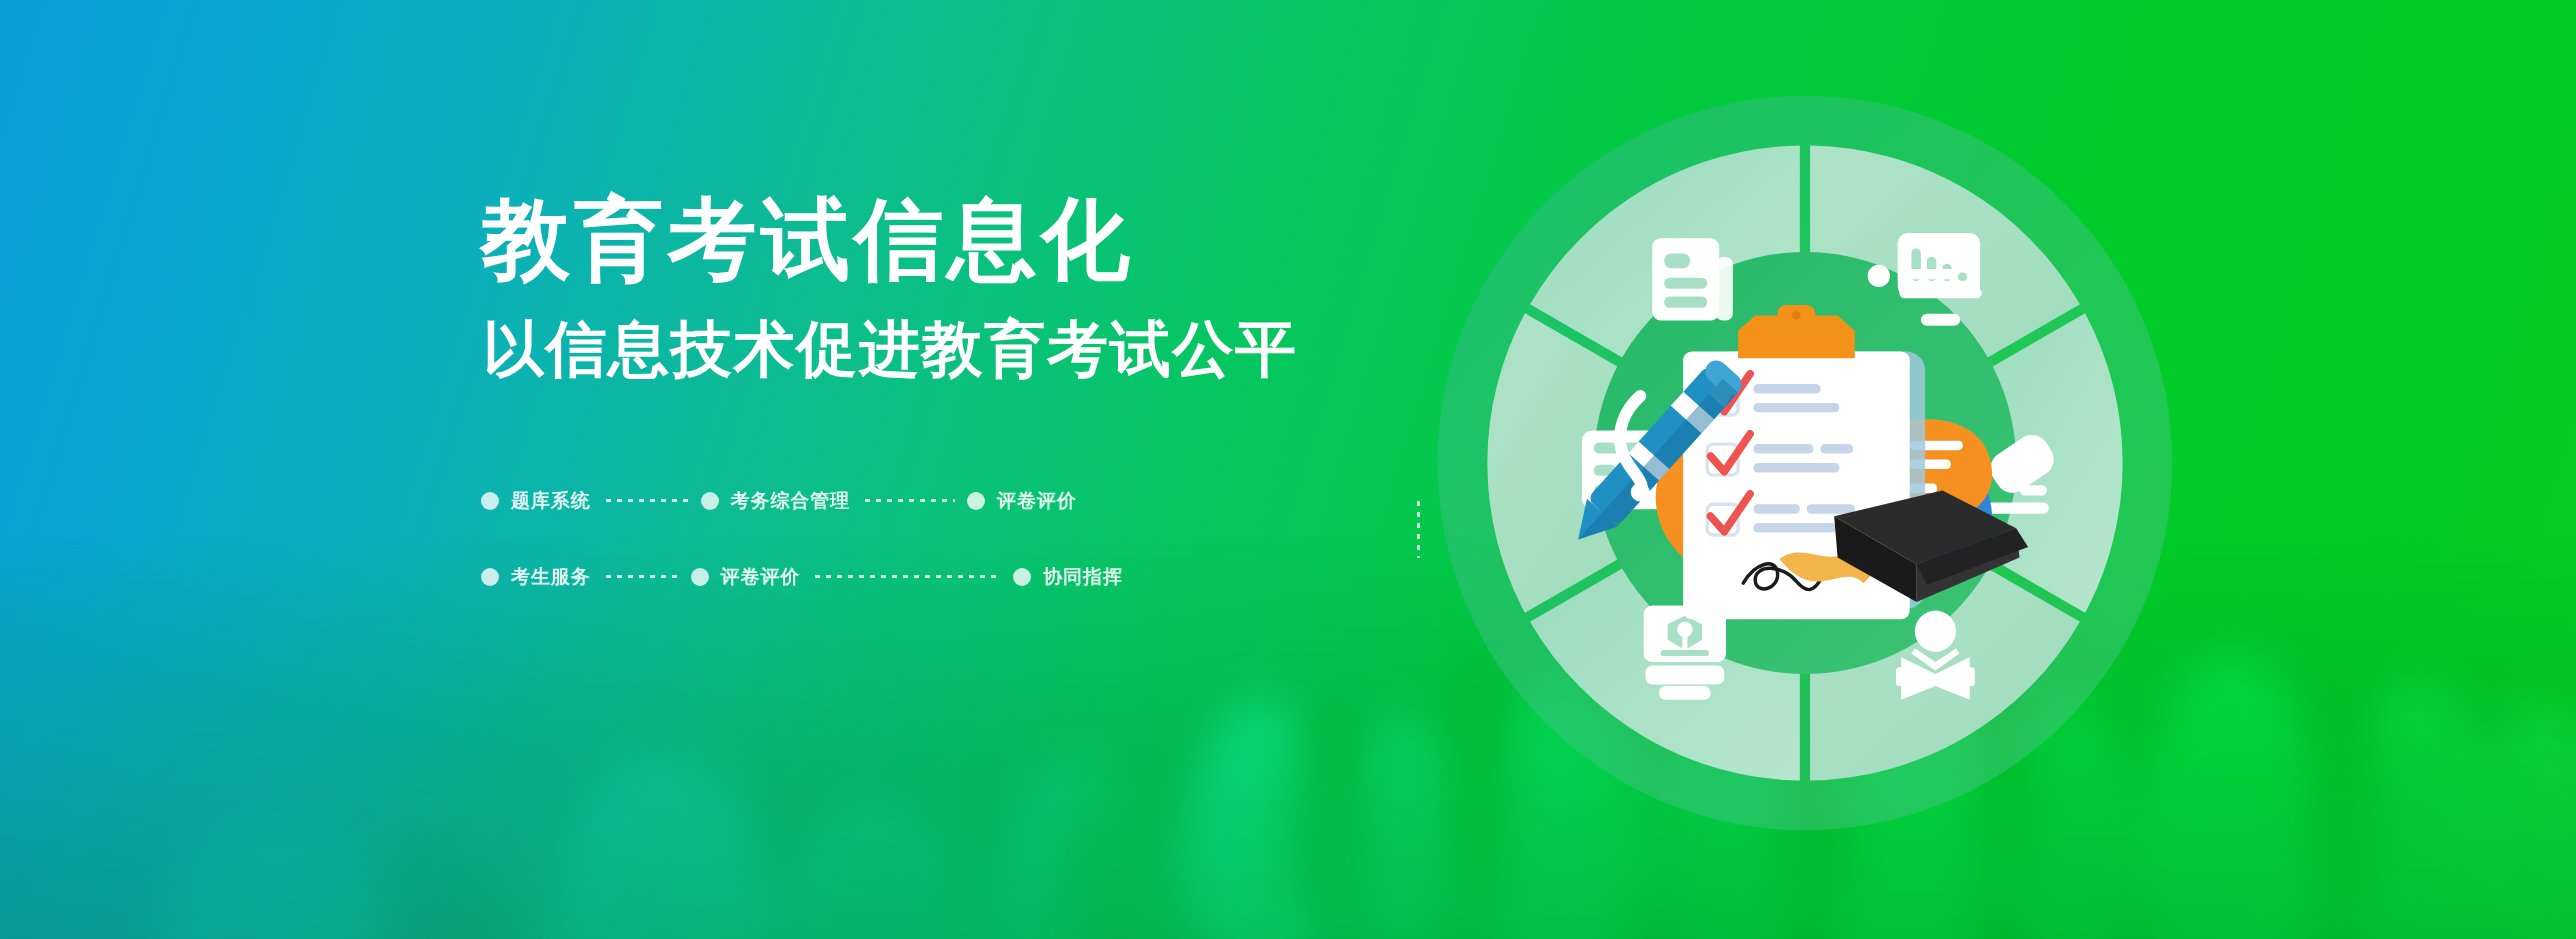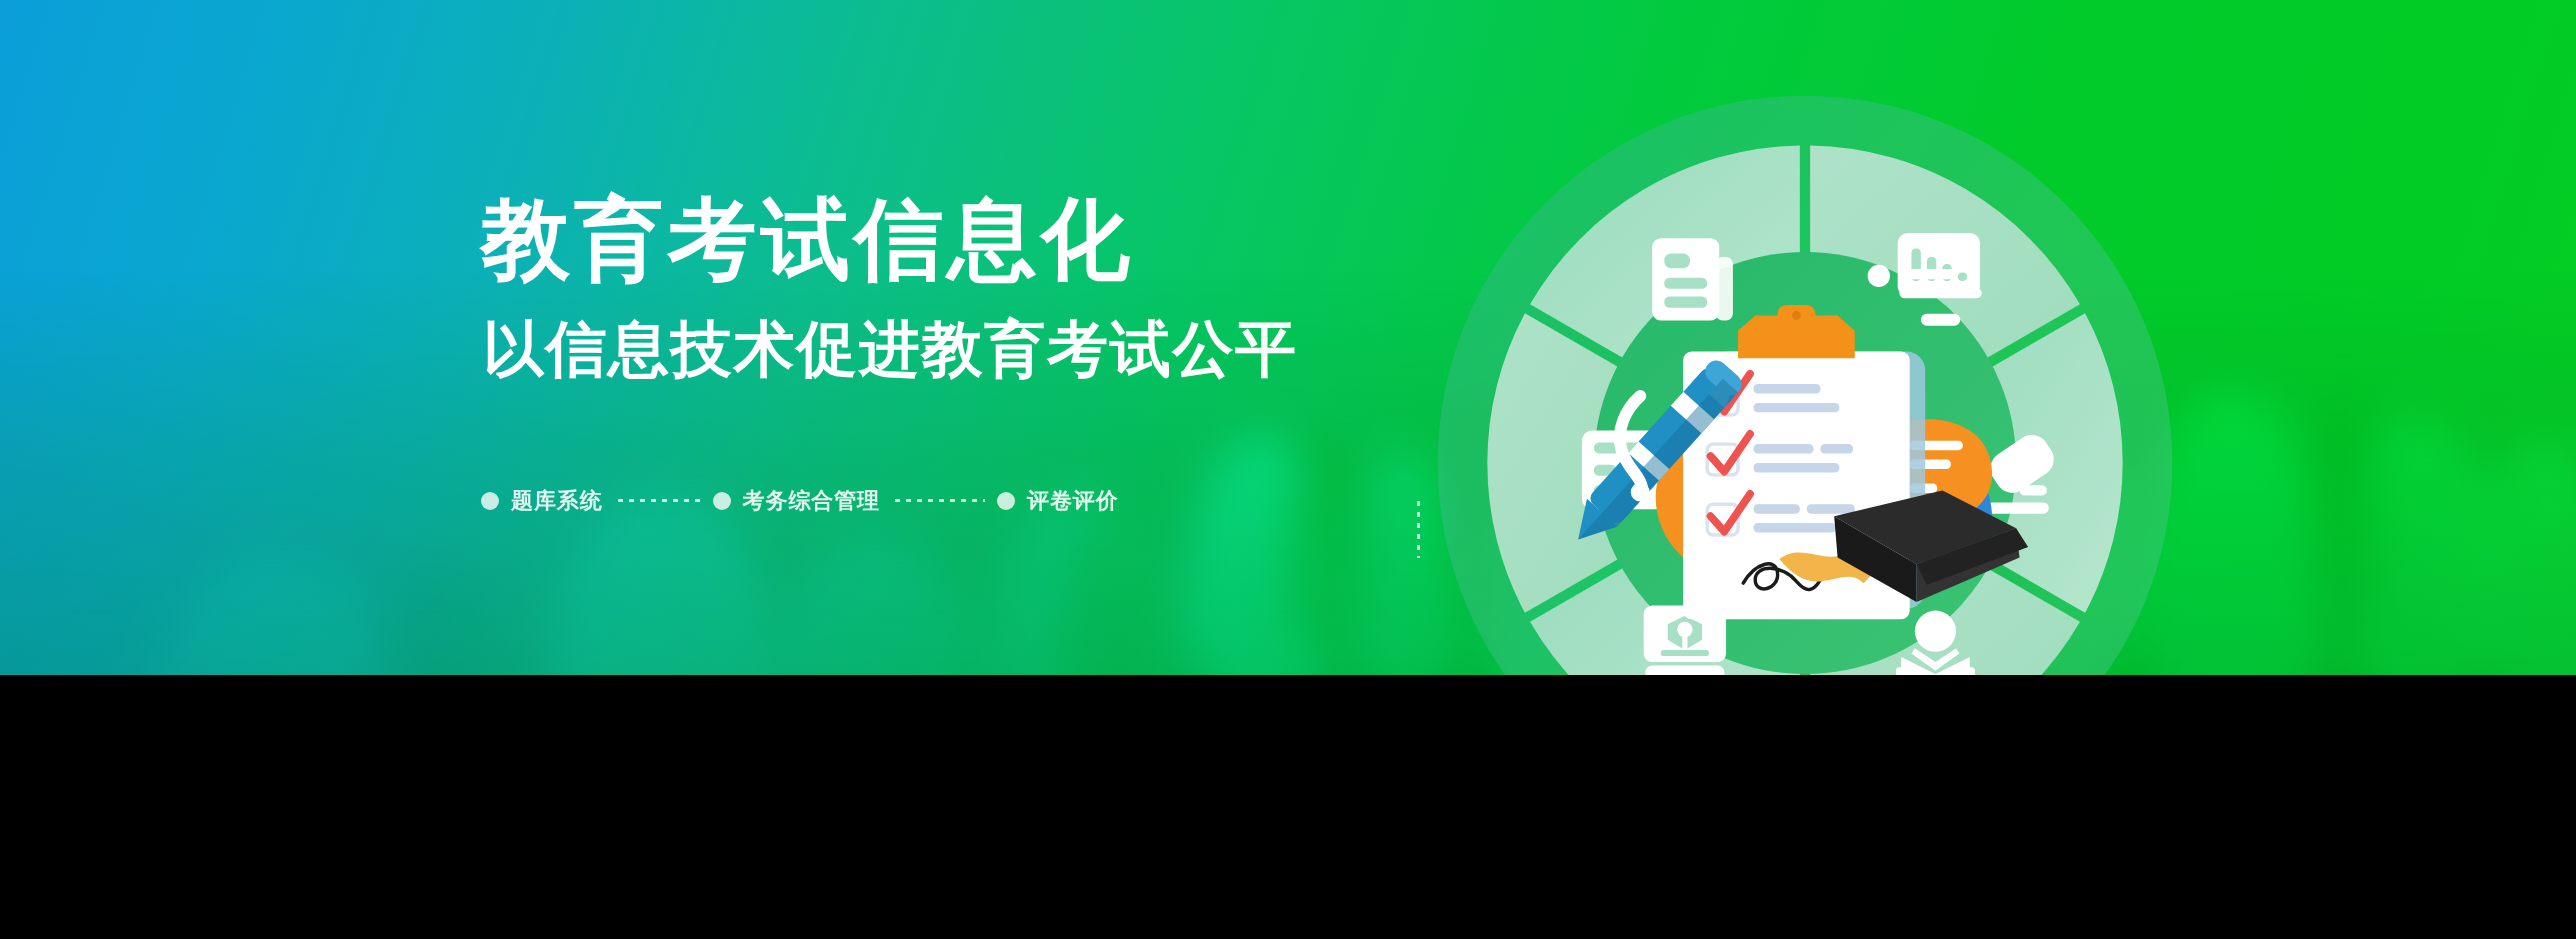--- a/index.html
+++ b/index.html
@@ -3,21 +3,21 @@
 <meta charset="utf-8">
 <style>
   html, body {
     margin: 0;
     padding: 0;
     background: #000;
   }
   #banner {
     position: relative;
     width: 2576px;
-    height: 675px;
+    height: 939px;
     overflow: hidden;
     font-family: "Liberation Sans", "DejaVu Sans", sans-serif;
     
     background:
       linear-gradient(107deg,
         #0b9ed9 0%,
         #0aa7cf 10%,
         #0bb0b8 20%,
         #0cbd8e 32%,
         #06c663 46%,
@@ -105,21 +105,21 @@
     align-items: center;
   }
   .dot {
     width: 18px;
     height: 18px;
     border-radius: 50%;
     background: rgba(255,255,255,.78);
     flex: none;
   }
   .flabel {
-    font-size: 22px;
+    font-size: 19px;
     font-weight: 700;
     color: rgba(255,255,255,.88);
     margin-left: 12px;
     letter-spacing: 0.9px;
     font-family: "DejaVu Sans", "Liberation Sans", sans-serif;
   }
   .conn {
     height: 3.4px;
     flex: none;
     margin: 0 12px;
@@ -204,20 +204,36 @@
         <span class="dot"></span>
         <span class="flabel">考务综合管理</span>
       </div>
       <span class="conn c2"></span>
       <div class="fitem">
         <span class="dot"></span>
         <span class="flabel">评卷评价</span>
       </div>
     </div>
 
+    <div class="frow r2">
+      <div class="fitem">
+        <span class="dot"></span>
+        <span class="flabel">考生服务</span>
+      </div>
+      <span class="conn c3"></span>
+      <div class="fitem">
+        <span class="dot"></span>
+        <span class="flabel">评卷评价</span>
+      </div>
+      <span class="conn c4"></span>
+      <div class="fitem">
+        <span class="dot"></span>
+        <span class="flabel">协同指挥</span>
+      </div>
+    </div>
 
     <span class="vconn"></span>
   </div>
 
   <div class="wheel-wrap">
     <svg width="738" height="738" viewBox="0 0 860 860" xmlns="http://www.w3.org/2000/svg">
       <defs>
         <linearGradient id="ringGrad" x1="0" y1="0" x2="1" y2="1">
           <stop offset="0%" stop-color="#2fb887" stop-opacity=".95"></stop>
           <stop offset="50%" stop-color="#3cc280" stop-opacity=".92"></stop>

